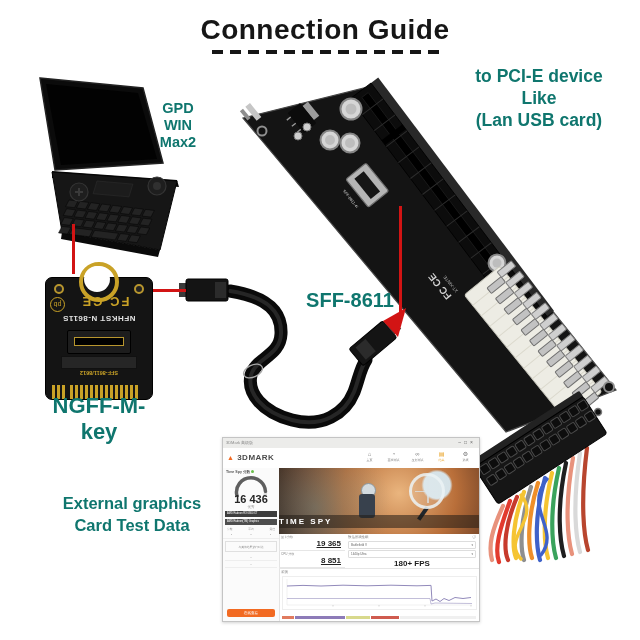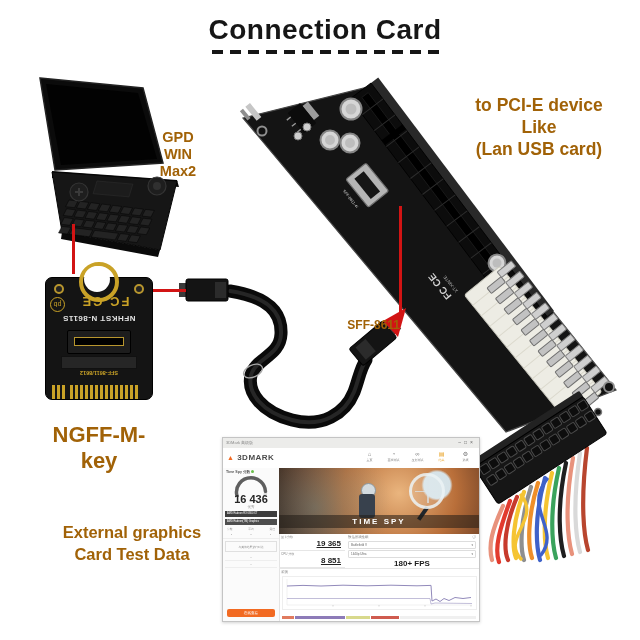--- a/index.html
+++ b/index.html
@@ -4,24 +4,24 @@
 <style>
   html,body{margin:0;padding:0;background:#fff;}
   .stage{position:relative;width:640px;height:640px;background:#fff;overflow:hidden;
          font-family:"Liberation Sans",sans-serif;color:#111;}
   .abs{position:absolute;}
   .scene{position:absolute;left:0;top:0;}
   .title{left:190px;top:14px;width:270px;text-align:center;font-size:28px;font-weight:bold;letter-spacing:.5px;color:#161616;}
   .title-dash{left:212px;top:50px;width:228px;height:4px;
               background:repeating-linear-gradient(90deg,#161616 0 11px,transparent 11px 18px);}
   .redline{background:#d21414;}
-  .blabel{font-weight:bold;color:#a16207;text-align:center;line-height:1.18;margin-top:29px;}
+  .blabel{font-weight:bold;color:#0f766e;text-align:center;line-height:1.18;}
   .gpd-label{left:150px;top:100px;width:56px;font-size:14.5px;}
   .pcie-label{left:438px;top:66px;width:202px;font-size:17.5px;font-weight:bold;line-height:1.25;}
-  .sff-label{left:300px;top:289px;width:100px;font-size:12px;text-align:right;}
+  .sff-label{left:300px;top:289px;width:100px;font-size:20px;text-align:center;}
   .ngff-label{left:44px;top:393px;width:110px;font-size:22px;}
   .testdata-label{left:28px;top:492px;width:208px;font-size:16.5px;line-height:1.35;}
   .atx-label{left:502px;top:560px;width:136px;font-size:21px;line-height:1.1;letter-spacing:.5px;}
   
   .ngff{left:45px;top:277px;width:106px;height:121px;background:#141414;border-radius:7px;border:1px solid #000;}
   .ngff .gold-ring{position:absolute;left:33px;top:-16px;width:32px;height:32px;border:4px solid #c9a227;border-radius:50%;}
   .ngff .notch{position:absolute;left:38px;top:-12px;width:26px;height:26px;background:#fff;border-radius:50%;}
   .ngff .hole{position:absolute;width:6px;height:6px;border:2px solid #b8962e;border-radius:50%;background:#222;}
   .ngff .flip{transform:rotate(180deg);position:absolute;text-align:center;}
   .ngff .cert{left:24px;top:16px;width:70px;font-size:13px;font-weight:bold;color:#c9a227;letter-spacing:2px;}
@@ -68,21 +68,21 @@
       radial-gradient(circle at 18% 60%, rgba(95,150,160,.40), transparent 45%),
       radial-gradient(circle at 60% 38%, #eab57e, #b96f3a 45%, #6e4026 78%, #3c2417);}
   .glass{position:absolute;right:17%;top:7%;width:30px;height:30px;border:3px solid rgba(235,242,245,.85);
          border-radius:50%;background:rgba(255,255,255,.14);}
   .glass:before{content:"";position:absolute;left:50%;top:10%;width:1.5px;height:80%;background:rgba(220,230,235,.7);}
   .glass:after{content:"";position:absolute;top:50%;left:10%;height:1.5px;width:80%;background:rgba(220,230,235,.7);}
   .handle{position:absolute;right:27%;top:57%;width:4px;height:15px;background:#20262c;transform:rotate(35deg);}
   .helm{position:absolute;left:41%;top:22%;width:13px;height:13px;background:#d4dbdf;border-radius:50%;border:1px solid #8b969c;}
   .suit{position:absolute;left:40%;top:40%;width:16px;height:24px;background:#38414d;border-radius:3px;}
   .ts-band{position:absolute;left:0;right:0;bottom:6px;height:13px;background:rgba(32,27,22,.55);}
-  .ts-band span{display:block;text-align:center;color:#fff;font-weight:bold;font-size:8px;letter-spacing:2px;line-height:13px;}
+  .ts-band span{display:block;text-align:left;color:#fff;font-weight:bold;font-size:8px;letter-spacing:2px;line-height:13px;}
   .scores{position:absolute;left:56px;top:66px;width:66px;height:34px;border-right:1px solid #e6e6e6;}
   .scell{position:relative;height:16px;border-bottom:1px solid #e6e6e6;}
   .scell .sl{position:absolute;left:2px;top:1px;font-size:3px;color:#888;}
   .scell .sv{position:absolute;right:4px;top:5px;font-size:8px;font-weight:bold;color:#222;text-decoration:underline;}
   .est{position:absolute;left:122px;top:66px;right:0;height:34px;background:#fff;}
   .est .eh{font-size:3.4px;color:#777;padding:1px 3px;display:flex;justify-content:space-between;}
   .dd{margin:1px 3px;height:6px;border:1px solid #ddd;border-radius:1px;font-size:3px;color:#666;
       display:flex;justify-content:space-between;align-items:center;padding:0 2px;}
   .fps{text-align:center;font-size:8px;font-weight:bold;color:#1d1d1d;margin-top:1px;}
   .mon{position:absolute;left:56px;top:100px;right:0;bottom:0;border-top:1px solid #e6e6e6;}
@@ -291,21 +291,21 @@
             <rect x="118.6" y="-23" width="8.6" height="8.6" rx="1.5"></rect>
         </g>
       </g>
     </g>
   </svg>
 
   <div class="abs redline" style="left:72px;top:224px;width:3px;height:50px;"></div>
   <div class="abs redline" style="left:152px;top:289px;width:34px;height:3px;"></div>
   <div class="abs redline" style="left:399px;top:206px;width:3px;height:106px;"></div>
 
-  <div class="abs title">Connection Card</div>
+  <div class="abs title">Connection Guide</div>
   <div class="abs title-dash"></div>
 
   <div class="abs blabel gpd-label">
     <span>GPD</span><br>
     <span>WIN</span><br>
     <span>Max2</span>
   </div>
   <div class="abs blabel pcie-label">
     <span>to PCI-E device</span><br>
     <span>Like</span><br>

